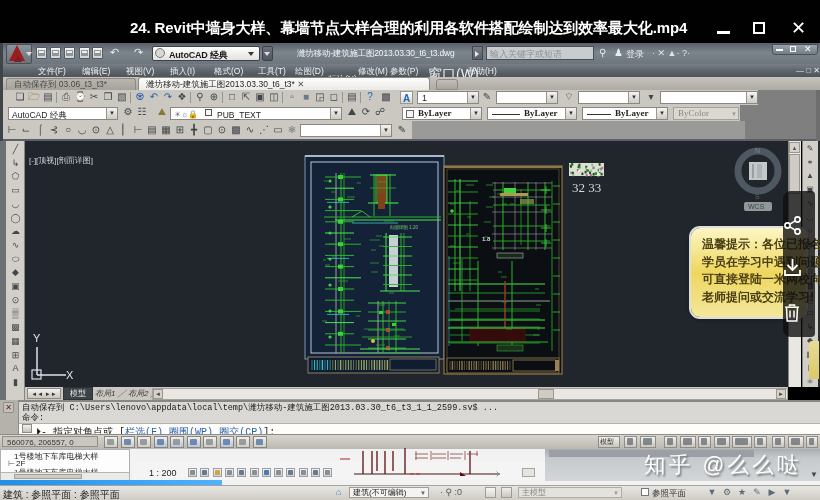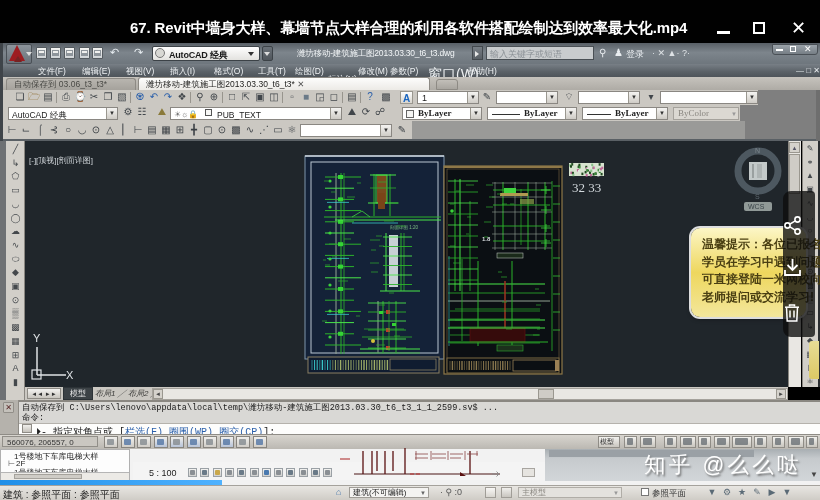--- a/index.html
+++ b/index.html
@@ -7,21 +7,21 @@
 .ab{position:absolute;}
 .ic{position:absolute;width:12px;height:12px;font-size:10px;line-height:12px;text-align:center;color:#41464b;}
 .tb3ic{position:absolute;width:12px;height:12px;background:transparent;color:#3a3f44;font-size:10px;line-height:12px;text-align:center;}
 .combo{position:absolute;background:#fff;border:1px solid #8a8782;height:13px;}
 .combo .arr{position:absolute;right:0;top:0;width:11px;height:100%;background:linear-gradient(#f4f3f1,#cfccc6);border-left:1px solid #9a978f;color:#333;font-size:6px;line-height:11px;text-align:center;}
 .sbtn{position:absolute;height:12px;border:1px solid #8f8c86;background:linear-gradient(#f2f1ee,#c9c6bf);}
 </style></head>
 <body>
 
 <div class="ab" style="left:0;top:0;width:820px;height:43px;background:#010101;"></div>
-<div class="ab" style="left:130px;top:19px;height:20px;color:#fff;font-size:15px;letter-spacing:-0.1px;font-weight:bold;white-space:nowrap;">67. Revit中墙身大样、幕墙节点大样合理的利用各软件搭配绘制达到效率最大化.mp4</div>
+<div class="ab" style="left:130px;top:19px;height:20px;color:#fff;font-size:15px;letter-spacing:-0.1px;font-weight:bold;white-space:nowrap;">24. Revit中墙身大样、幕墙节点大样合理的利用各软件搭配绘制达到效率最大化.mp4</div>
 <div class="ab" style="left:717px;top:31px;width:13px;height:3px;background:#fff;"></div>
 <div class="ab" style="left:753px;top:22px;width:12px;height:12px;border:2.5px solid #fff;"></div>
 <div class="ab" style="left:791px;top:21px;width:15px;height:15px;color:#fff;font-size:18px;line-height:15px;">✕</div>
 <div class="ab" style="left:0;top:43px;width:820px;height:21px;background:linear-gradient(#585f66,#7d858c 45%,#6e767d);"></div>
 <div class="ab" style="left:6px;top:44px;width:26px;height:20px;background:linear-gradient(#8c949b,#6a727a);border:1px solid #4a5056;border-radius:2px;"></div>
 <div class="ab" style="left:9px;top:45px;width:0;height:0;border-left:8px solid transparent;border-right:8px solid transparent;border-bottom:16px solid #9d1c20;"></div>
 <div class="ab" style="left:14px;top:56px;width:0;height:0;border-left:4px solid transparent;border-right:4px solid transparent;border-bottom:6px solid #722;"></div>
 <div class="ab" style="left:26px;top:52px;width:0;height:0;border-left:3px solid transparent;border-right:3px solid transparent;border-top:4px solid #ddd;"></div>
 <div class="ab" style="left:36px;top:47px;width:11px;height:12px;background:linear-gradient(#f5f5f3,#cfd3d6);border:1px solid #555b60;border-radius:1px;"></div>
 <div class="ab" style="left:38px;top:50px;width:7px;height:6px;background:#8e959b;"></div>
@@ -640,21 +640,21 @@
 <div class="ab" style="left:600px;top:437px;color:#333;font-size:7px;">模型</div>
 <div class="ab" style="left:0;top:449px;width:820px;height:51px;background:#f2f2f2;"></div>
 <div class="ab" style="left:0;top:449px;width:130px;height:31px;background:#fdfdfd;border:1px solid #b0b0b0;"></div>
 <div class="ab" style="left:14px;top:450.5px;color:#222;font-size:8px;white-space:nowrap;">1号楼地下车库电梯大样</div>
 <div class="ab" style="left:8px;top:459px;color:#555;font-size:8px;">⊢</div>
 <div class="ab" style="left:16px;top:459px;color:#222;font-size:8px;">2F</div>
 <div class="ab" style="left:14px;top:466.5px;color:#333;font-size:8px;white-space:nowrap;">1号楼地下车库电梯大样</div>
 <div class="ab" style="left:1px;top:472px;width:128px;height:8px;background:#eceae6;border-top:1px solid #b5b5b5;"></div>
 <div class="ab" style="left:14px;top:473.5px;width:68px;height:5px;background:#cfccc6;border:1px solid #a5a29c;"></div>
 <div class="ab" style="left:133px;top:462px;width:687px;height:18px;background:#f4f4f4;"></div>
-<div class="ab" style="left:149px;top:468px;color:#222;font-size:9px;white-space:nowrap;">5 : 100</div>
+<div class="ab" style="left:149px;top:468px;color:#222;font-size:9px;white-space:nowrap;">1 : 200</div>
 <div class="ab" style="left:188px;top:468px;width:9px;height:9px;border:1px solid #9aa0a5;background:linear-gradient(#f2f2f0,#d2d2d0);"></div>
 <div class="ab" style="left:190px;top:470px;width:5px;height:5px;background:#8a8f94;border-radius:1px;"></div>
 <div class="ab" style="left:200.3px;top:468px;width:9px;height:9px;border:1px solid #9aa0a5;background:linear-gradient(#f2f2f0,#d2d2d0);"></div>
 <div class="ab" style="left:202.3px;top:470px;width:5px;height:5px;background:#6a7a88;border-radius:1px;"></div>
 <div class="ab" style="left:212.60000000000002px;top:468px;width:9px;height:9px;border:1px solid #9aa0a5;background:linear-gradient(#f2f2f0,#d2d2d0);"></div>
 <div class="ab" style="left:214.60000000000002px;top:470px;width:5px;height:5px;background:#caa84a;border-radius:1px;"></div>
 <div class="ab" style="left:224.90000000000003px;top:468px;width:9px;height:9px;border:1px solid #9aa0a5;background:linear-gradient(#f2f2f0,#d2d2d0);"></div>
 <div class="ab" style="left:226.90000000000003px;top:470px;width:5px;height:5px;background:#8a8f94;border-radius:1px;"></div>
 <div class="ab" style="left:237.20000000000005px;top:468px;width:9px;height:9px;border:1px solid #9aa0a5;background:linear-gradient(#f2f2f0,#d2d2d0);"></div>
 <div class="ab" style="left:239.20000000000005px;top:470px;width:5px;height:5px;background:#6a7a88;border-radius:1px;"></div>

